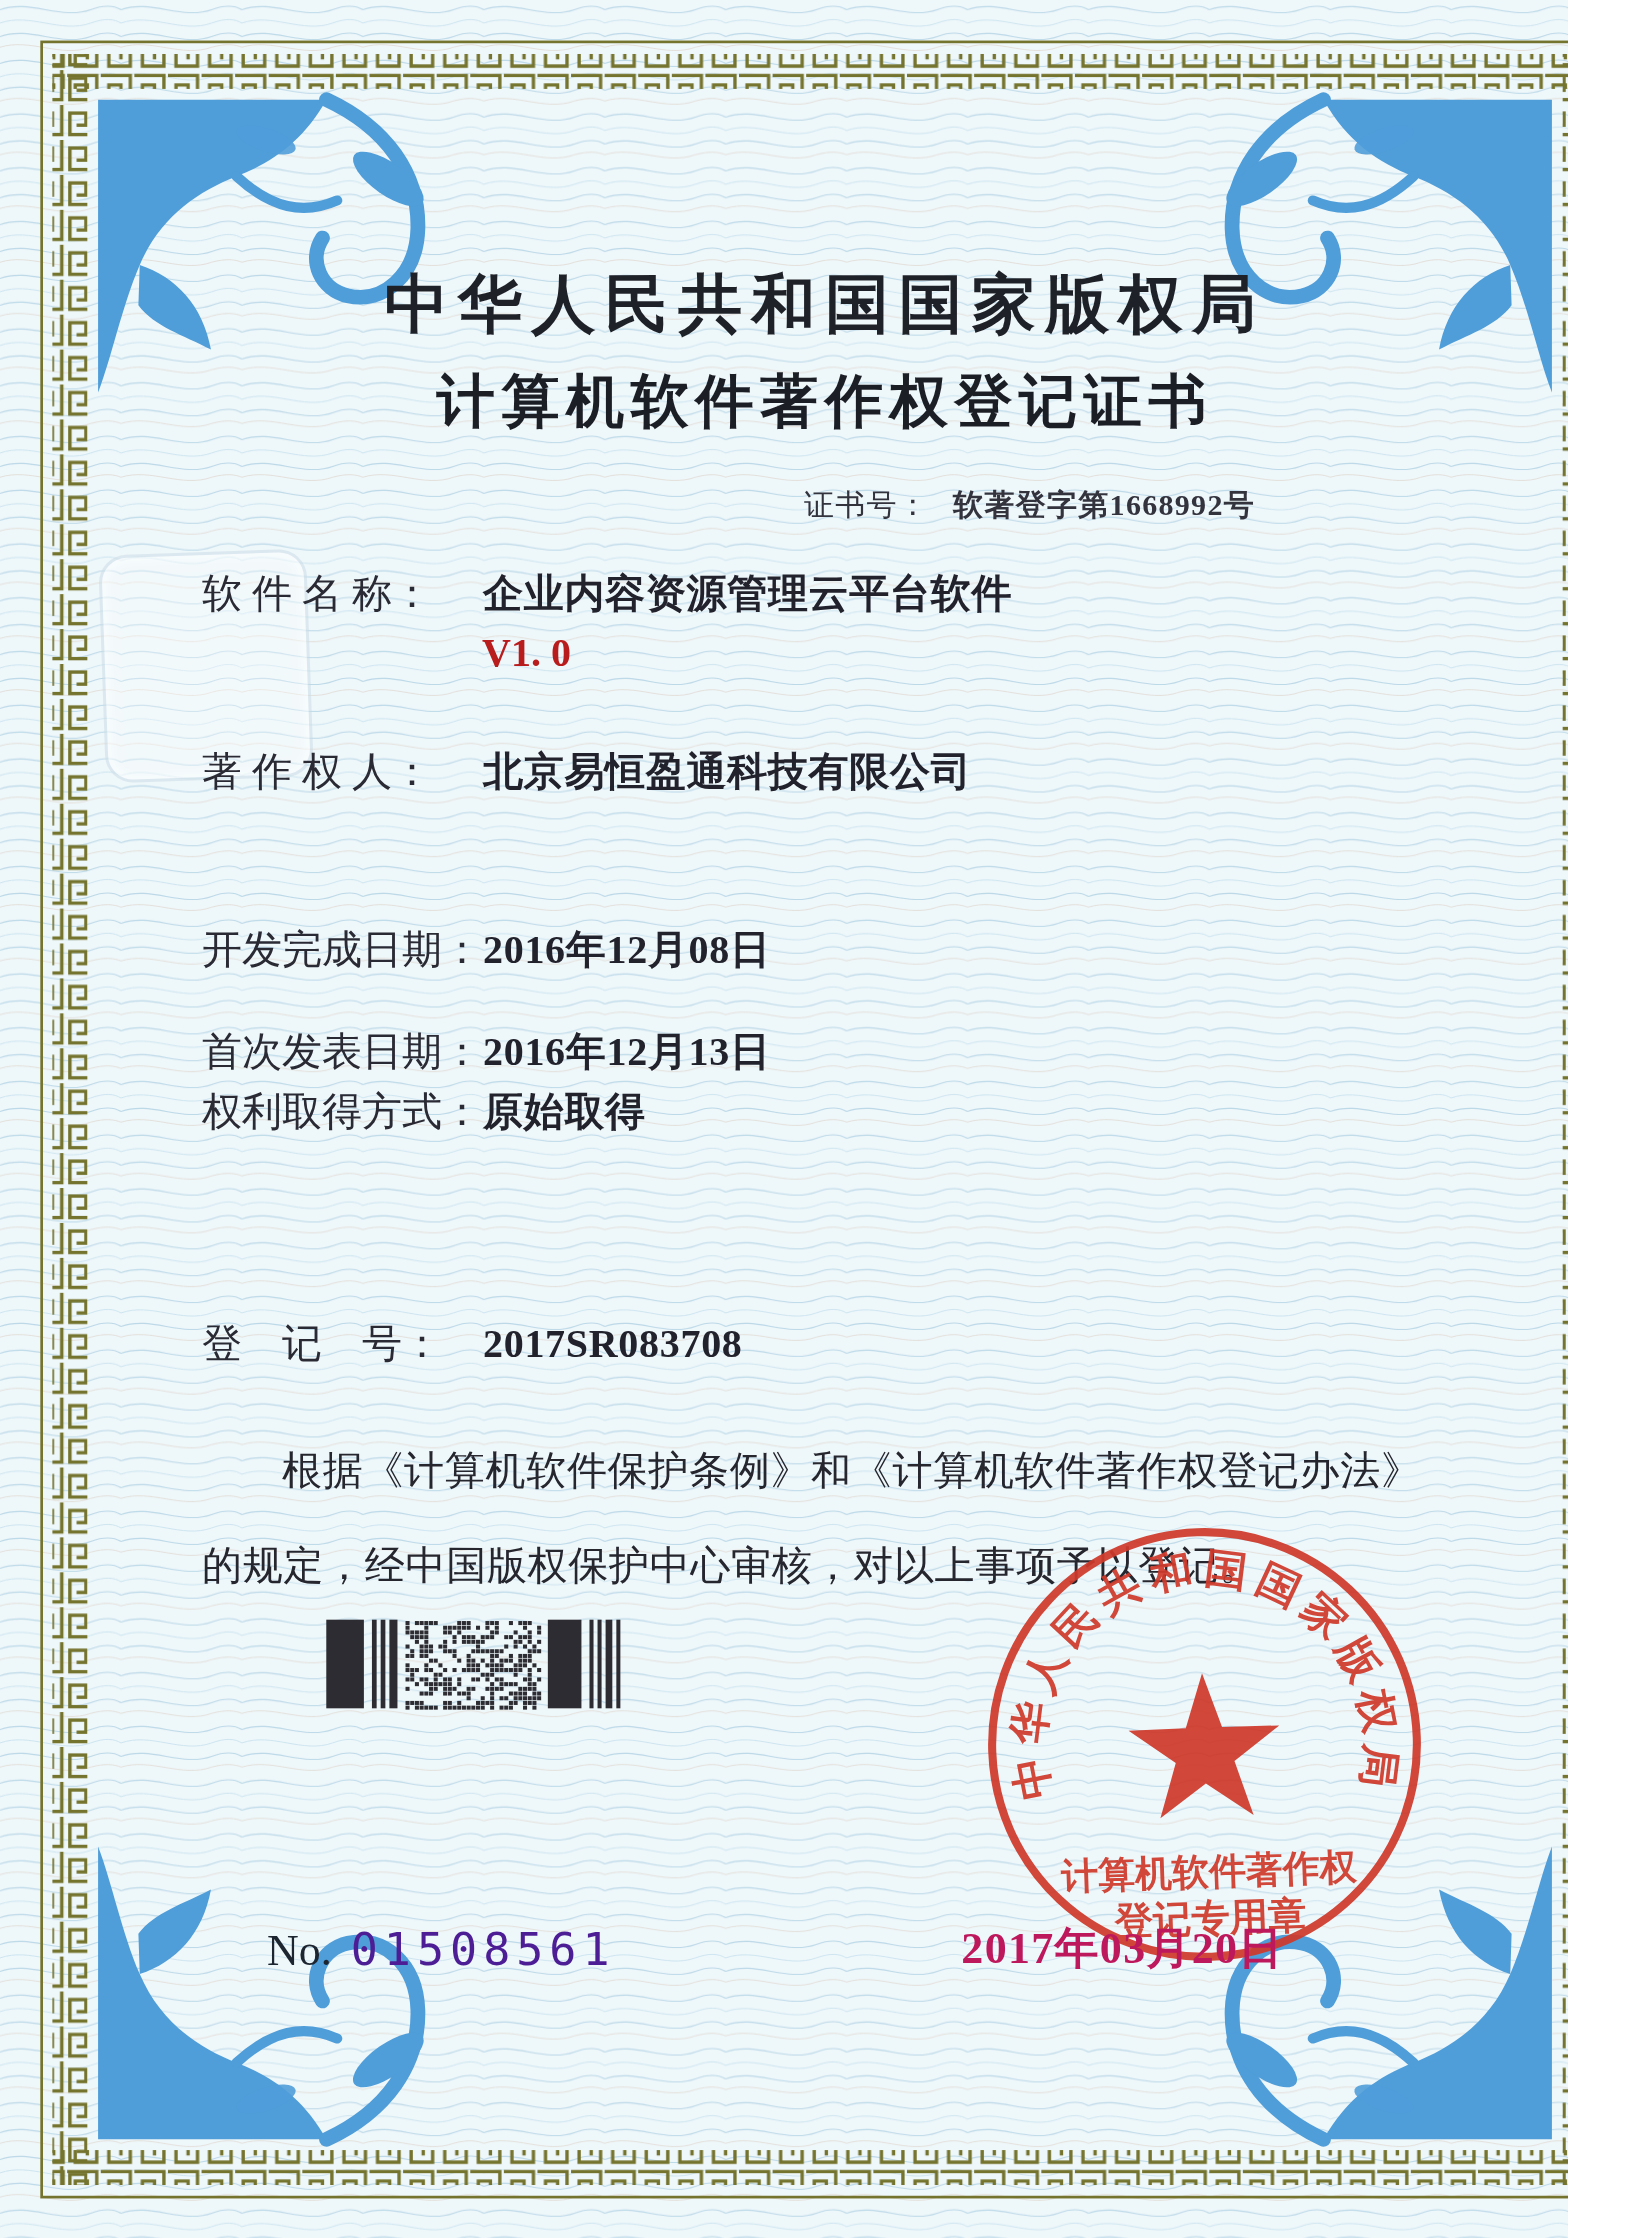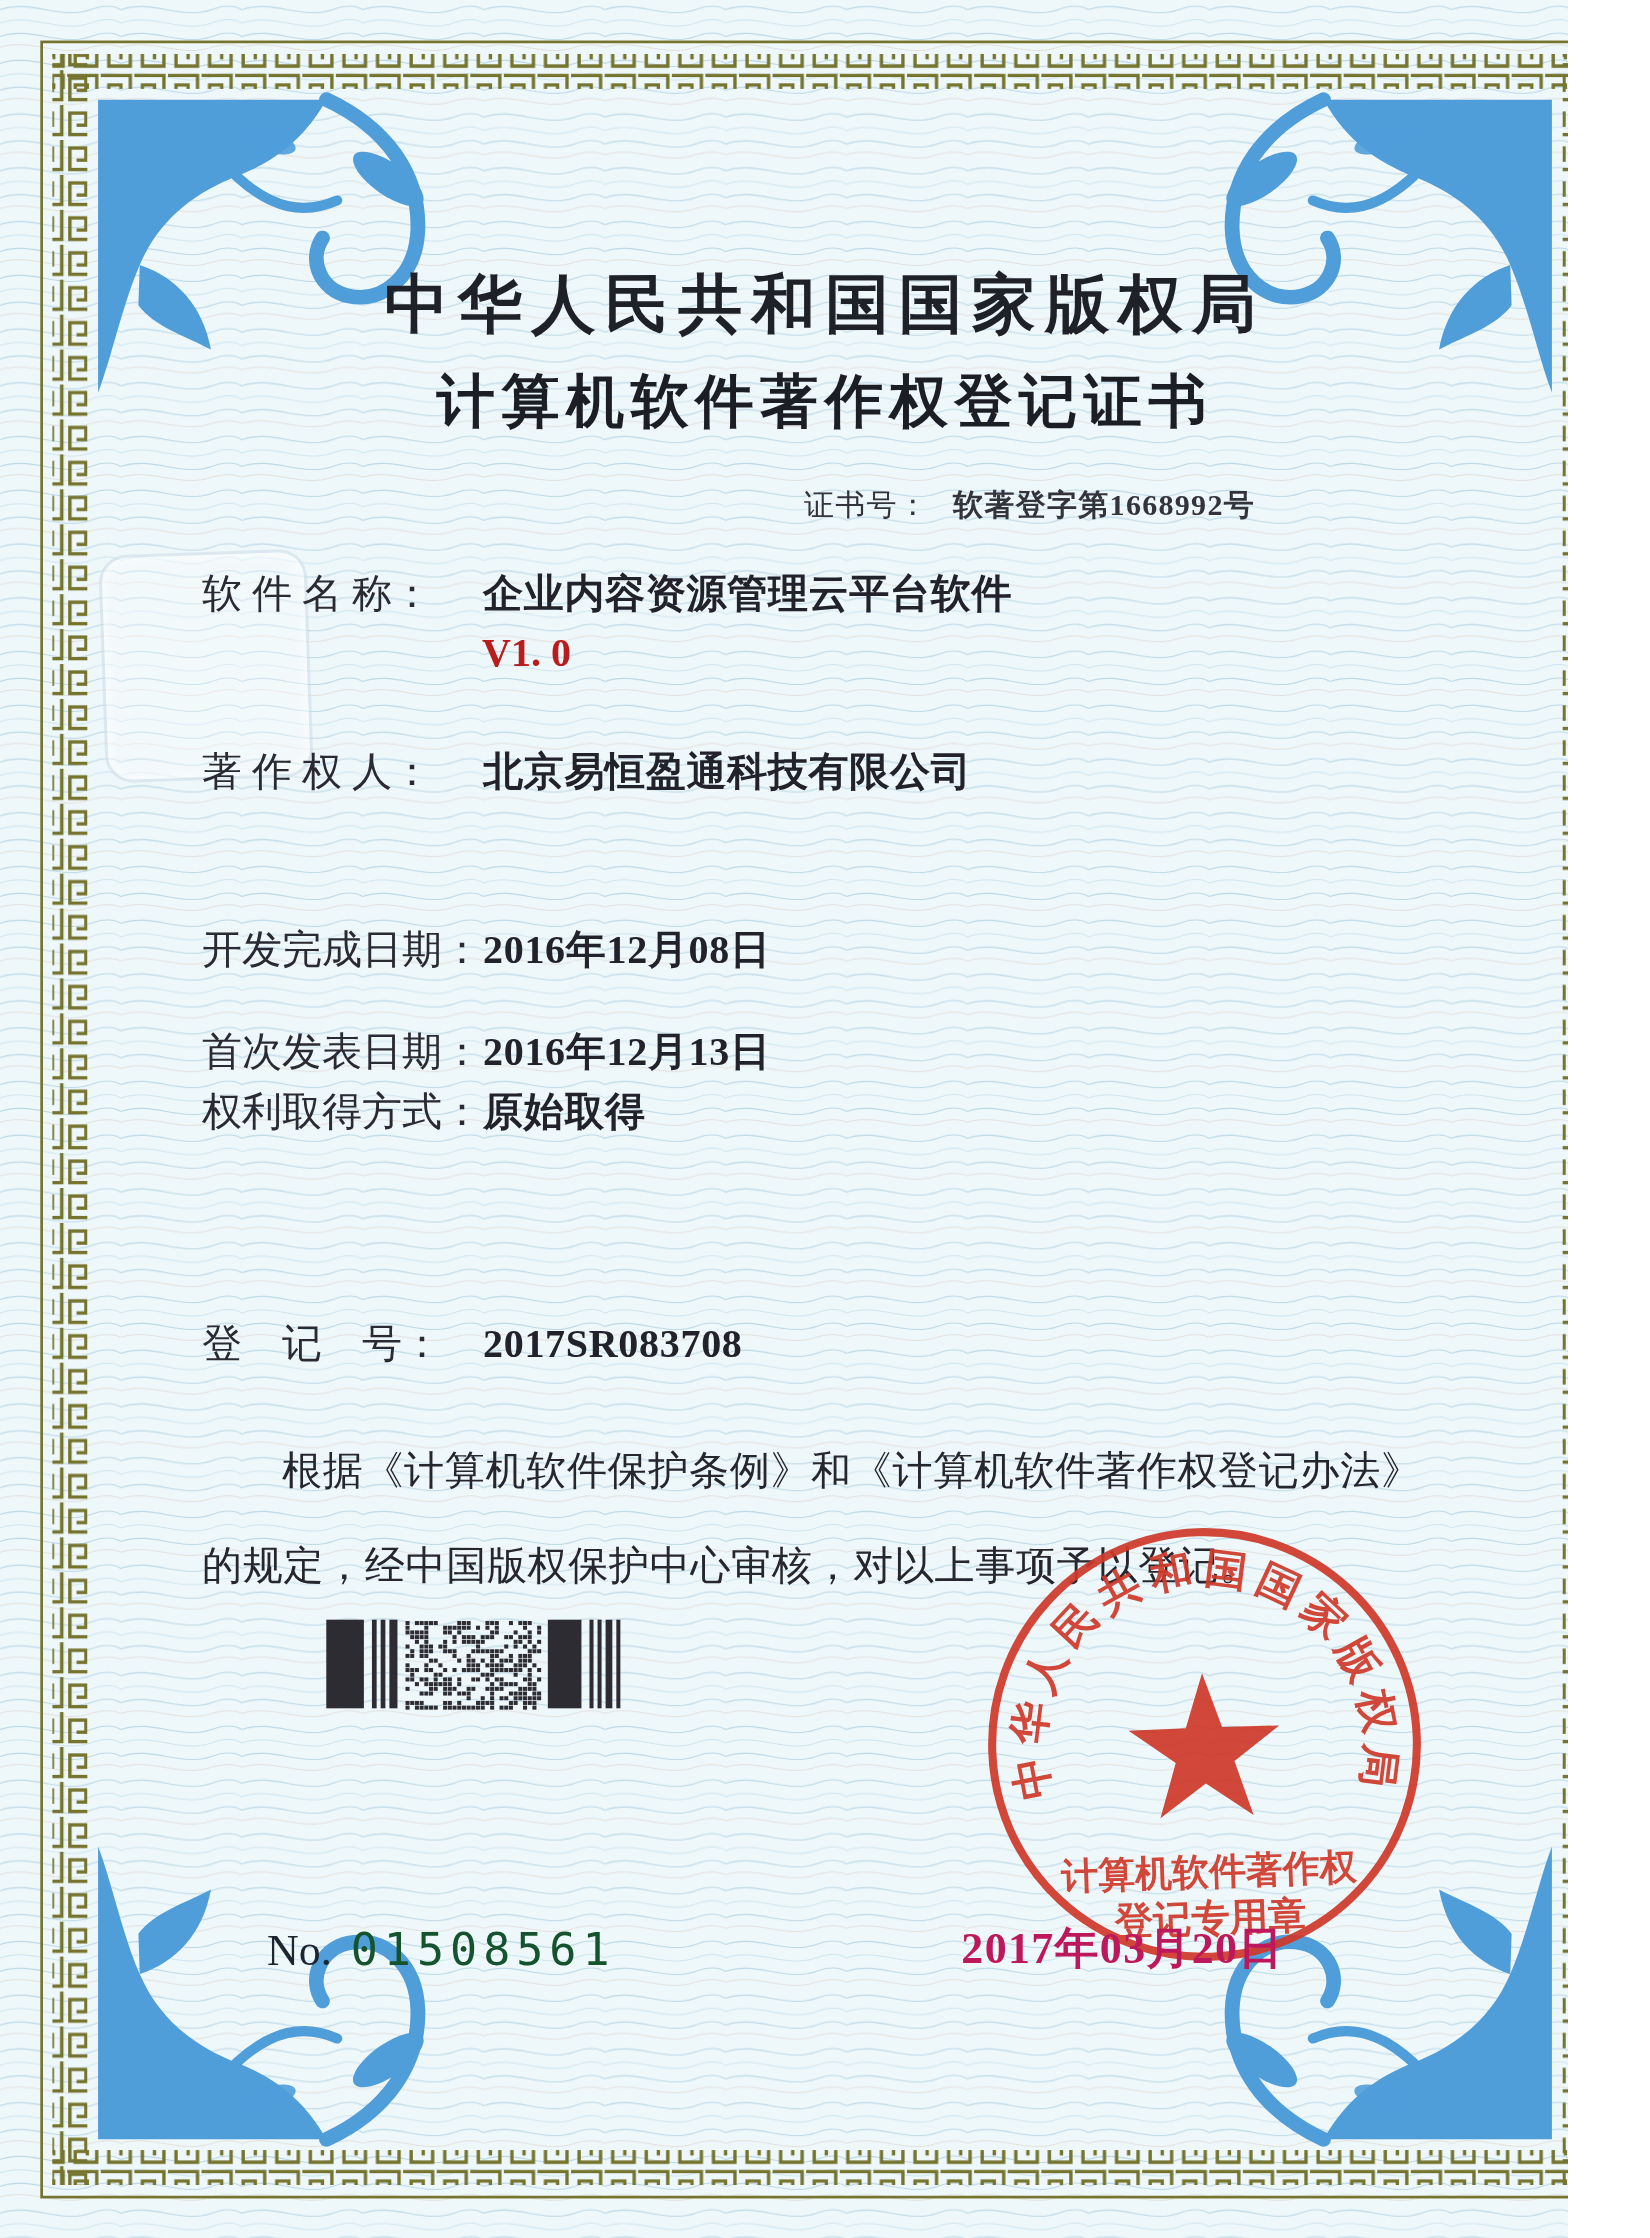--- a/index.html
+++ b/index.html
@@ -34,21 +34,21 @@
 
   .statement{
     left:202px;top:1423px;width:1247px;
     font-size:40px;line-height:95px;text-indent:2em;
     color:#26262f;letter-spacing:0.7px;
   }
 
   .serial{left:267px;top:1923px;font-size:44px;color:#1d2530;white-space:nowrap;}
   .serial .num{
     font-family:"DejaVu Sans Mono","Liberation Mono",monospace;
-    color:#14532d;letter-spacing:6px;margin-left:19px;font-size:45px;
+    color:#4c1d95;letter-spacing:6px;margin-left:19px;font-size:45px;
   }
   .seal-date{
     left:941px;top:1919px;width:363px;text-align:center;
     font-size:44px;font-weight:bold;color:#be185d;letter-spacing:1.3px;z-index:6;
   }
   .emboss{
     left:102px;top:552px;width:202px;height:222px;
     border:3.4px solid rgba(175,200,214,0.35);border-radius:28px;
     background:rgba(255,255,255,0.28);
     box-shadow:inset 0 0 15px rgba(255,255,255,0.7);

